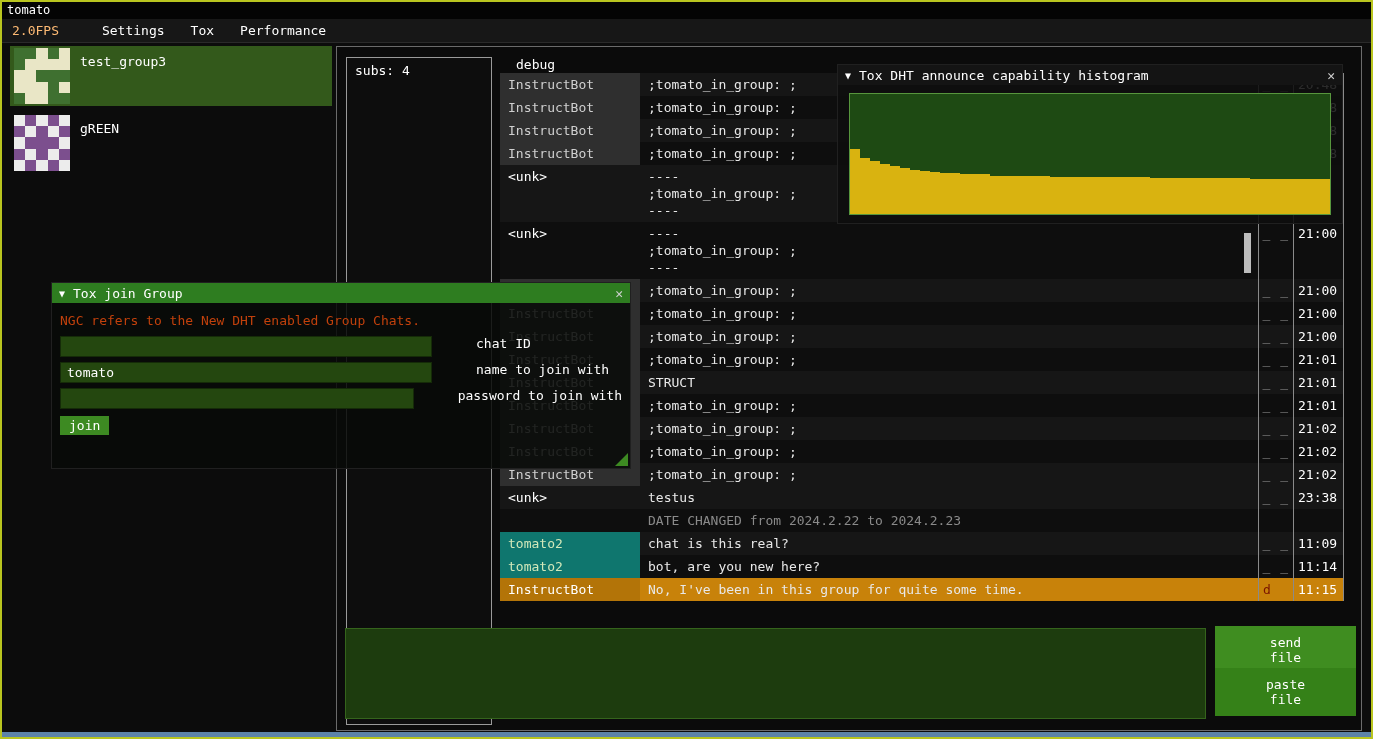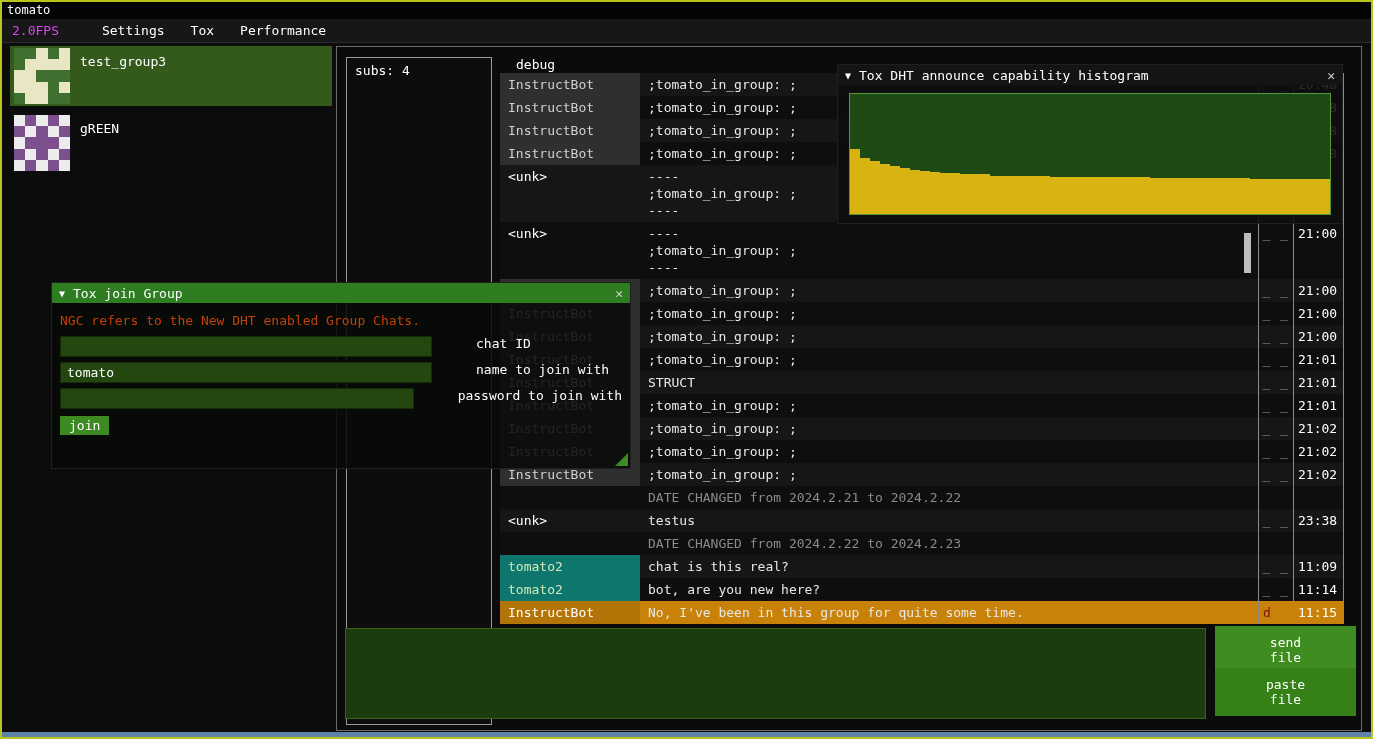--- a/index.html
+++ b/index.html
@@ -1,21 +1,21 @@
 <!DOCTYPE html>
 <html><head>
 <meta charset="utf-8">
 <style>
   html,body{margin:0;padding:0;background:#222;}
   .app{position:relative;width:1373px;height:739px;box-sizing:border-box;
        background:#0c0c0c;border:2px solid #b9c51f;overflow:hidden;
        font-family:"DejaVu Sans Mono",monospace;font-size:13px;color:#e8e8e8;}
   .titlebar{height:17px;background:#040404;padding:1px 5px;font-size:12px;box-sizing:border-box;color:#fff;}
   .menubar{height:23px;background:#171717;display:flex;align-items:center;border-bottom:1px solid #2a2a2a;}
-  .menu-fps{padding:0 10px;margin-right:20px;color:#d946ef;}
+  .menu-fps{padding:0 10px;margin-right:20px;color:#fdba74;}
   .menu-items{display:flex;}
   .menu-item{padding:0 13px;color:#fff;cursor:pointer;}
 
   .sidebar{position:absolute;left:8px;top:44px;width:322px;}
   .group-row{display:flex;height:60px;margin-bottom:7px;cursor:pointer;}
   .group-row.selected{background:#33591b;}
   .avatar{width:56px;height:56px;margin:2px 10px 2px 4px;display:grid;
           grid-template-columns:repeat(5,1fr);grid-template-rows:repeat(5,1fr);flex:0 0 56px;}
   .avatar .px{width:100%;height:100%;}
   .group-name{padding-top:8px;color:#fff;}
@@ -289,28 +289,20 @@
             <div class="msg-time">21:02</div>
           </div>
           <div class="msg-row even">
             <div class="msg-name bot">InstructBot</div>
             <div class="msg-text">
               <div>;tomato_in_group: ;</div>
             </div>
             <div class="msg-flags">_ _</div>
             <div class="msg-time">21:02</div>
           </div>
-          <div class="msg-row odd">
-            <div class="msg-name date"></div>
-            <div class="msg-text date">
-              <div>DATE CHANGED from 2024.2.21 to 2024.2.22</div>
-            </div>
-            <div class="msg-flags"></div>
-            <div class="msg-time"></div>
-          </div>
           <div class="msg-row even">
             <div class="msg-name unk">&lt;unk&gt;</div>
             <div class="msg-text">
               <div>testus</div>
             </div>
             <div class="msg-flags">_ _</div>
             <div class="msg-time">23:38</div>
           </div>
           <div class="msg-row odd">
             <div class="msg-name date"></div>

